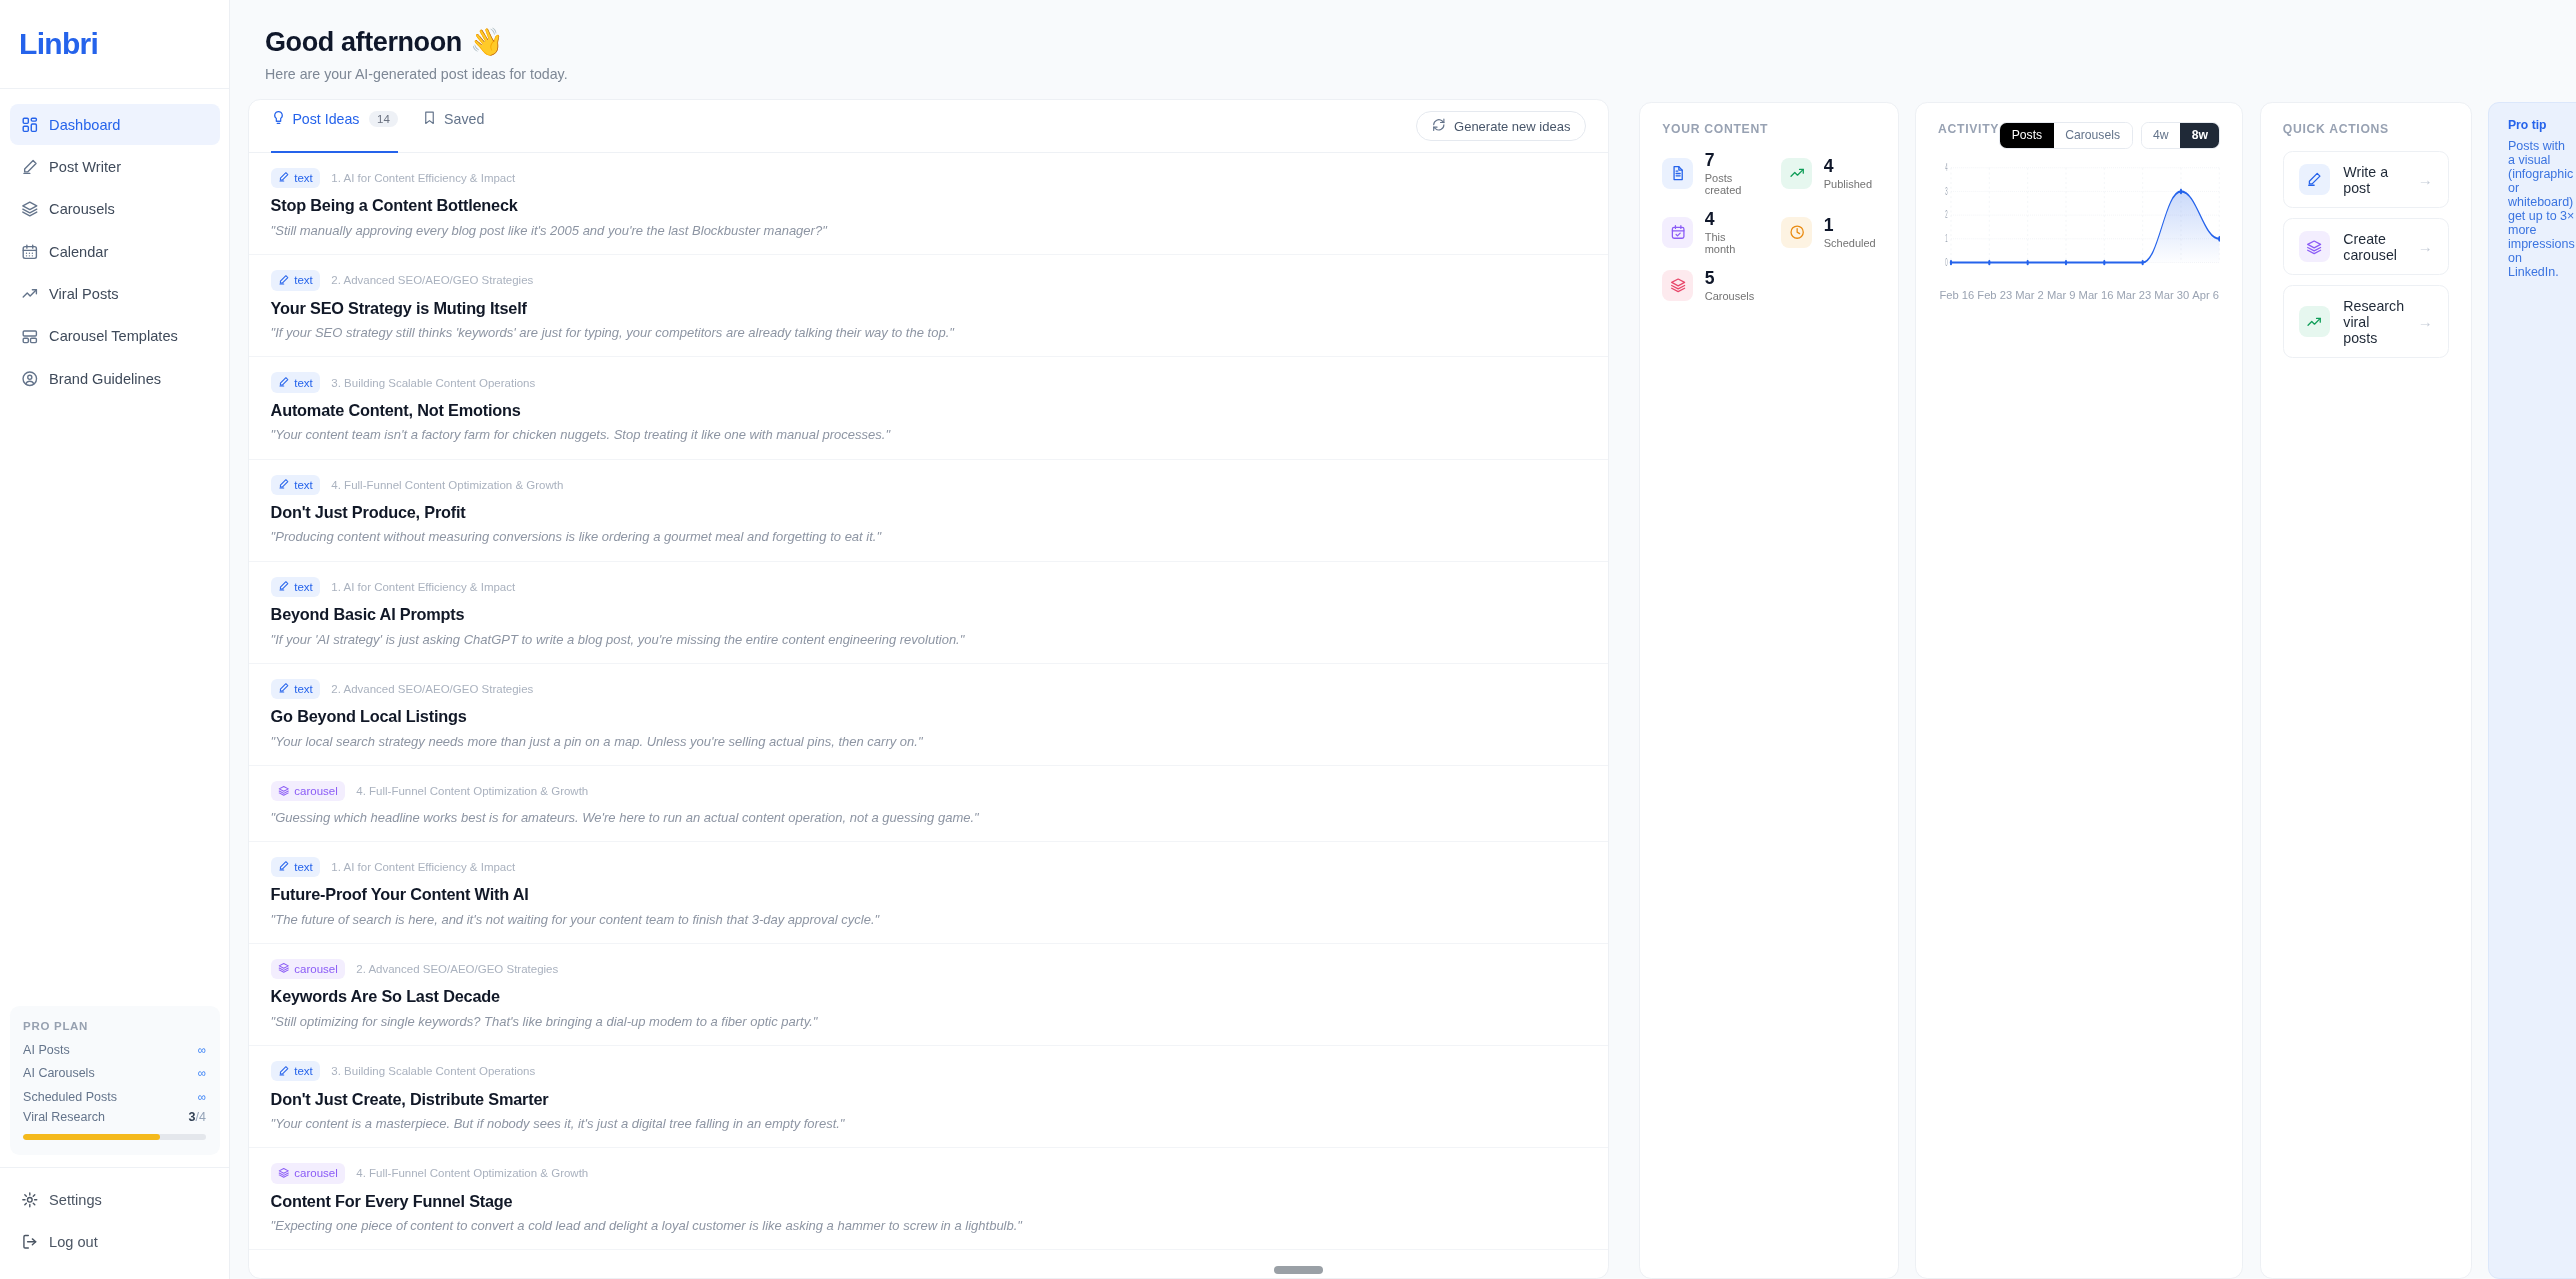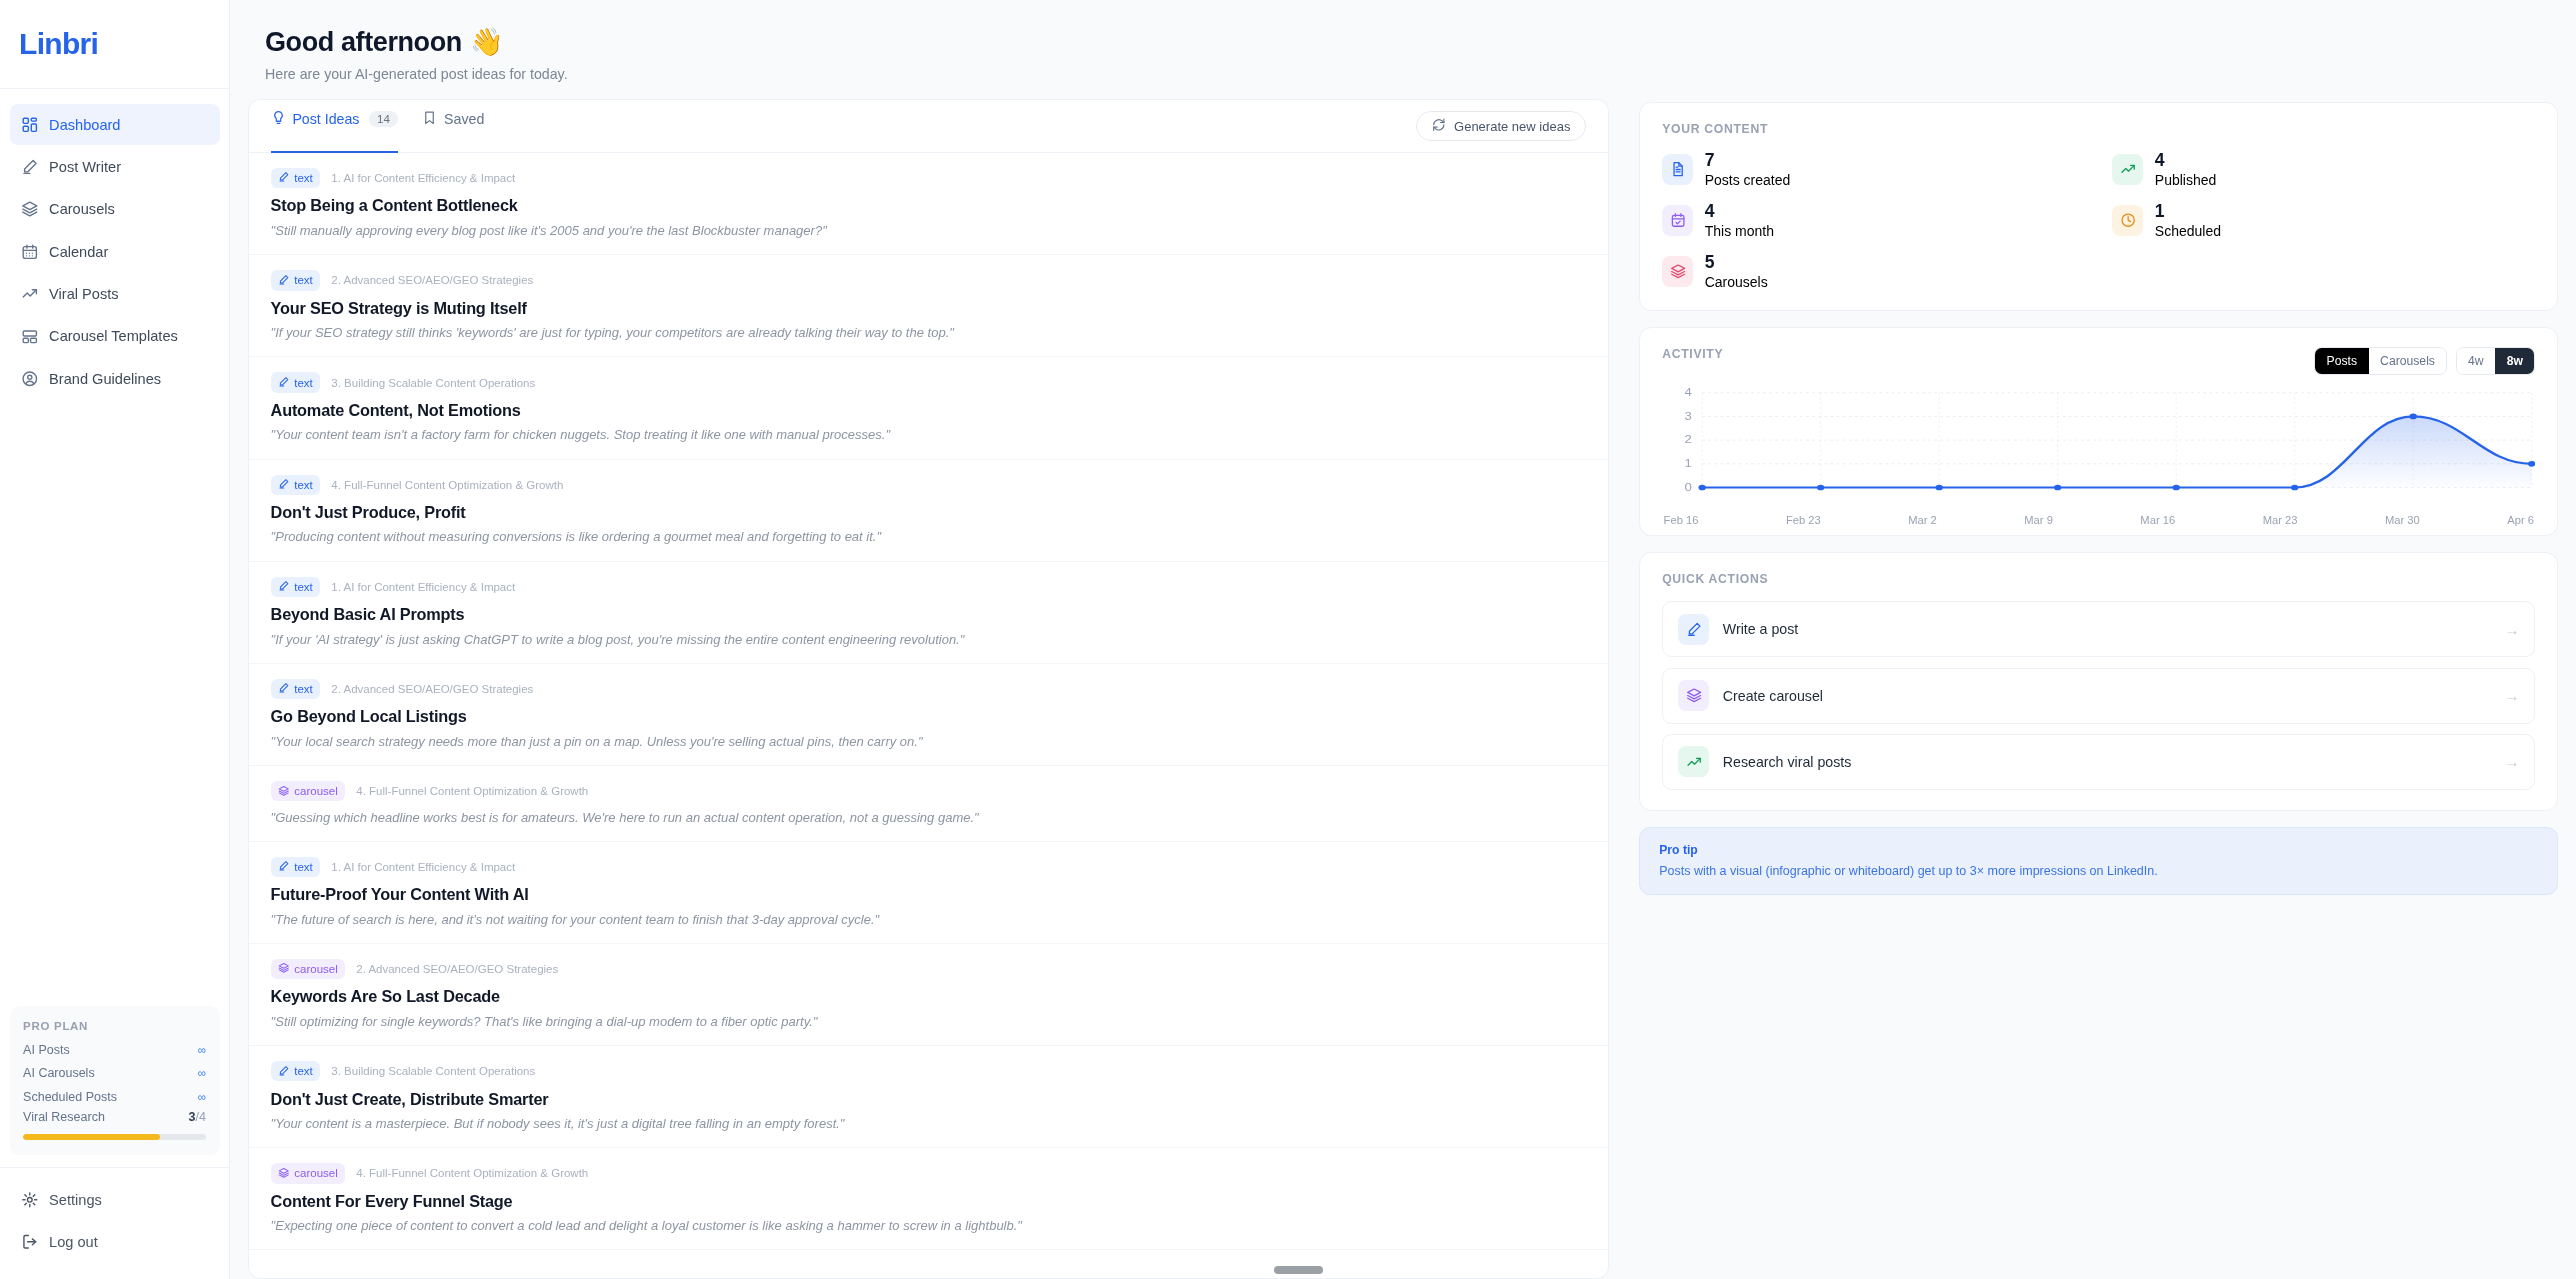--- a/index.html
+++ b/index.html
@@ -125,41 +125,41 @@
   .idea-cat { font-size: 11.5px; color: #aab2bf; }
   .idea-title {
     font-size: 16.3px; font-weight: bold; color: #111827;
     letter-spacing: -0.2px; margin-bottom: 7.5px;
   }
   .idea-hook { font-size: 13px; color: #8d95a3; font-style: italic; }
 
   
   .rail {
     flex: 0 0 949px; width: 949px; padding: 102px 17.6px 0 12.2px;
-    display: flex; flex-direction: column; gap: 16.3px; overflow: hidden;
+    display: flex; flex-direction: row; gap: 16.3px; overflow: hidden;
   }
   .panel {
     background: #ffffff; border: 0.7px solid #edf0f4;
     border-radius: 12.2px; padding: 19px 22px 20.3px 22px;
   }
   .panel-title {
     font-size: 12.2px; font-weight: bold; color: #98a2b3;
     letter-spacing: 0.7px; margin-bottom: 15px;
   }
   .panel-head { display: flex; align-items: flex-start; justify-content: space-between; }
 
   .stats { display: grid; grid-template-columns: 1fr 1fr; gap: 13.6px 27px; }
   .stat { display: flex; align-items: center; gap: 11.5px; }
   .stat-ico {
     width: 31px; height: 31px; border-radius: 8.1px; flex: 0 0 31px;
     display: flex; align-items: center; justify-content: center;
   }
   .stat-ico svg { width: 16.3px; height: 16.3px; }
   .stat-num { font-size: 17.6px; font-weight: bold; color: #0f172a; line-height: 1.05; }
-  .stat-lbl { font-size: 14px; color: #000000; margin-top: 2.7px; }
+  .stat-lbl { font-size: 11px; color: #737373; margin-top: 2.7px; }
 
   .seg-wrap { display: flex; gap: 8.1px; }
   .seg { display: flex; border: 0.7px solid #e6eaf0; border-radius: 7.5px; overflow: hidden; }
   .seg > span {
     font-size: 12.2px; padding: 5.4px 11.5px; color: #64748b;
     background: #fff; cursor: pointer; line-height: 1.2;
   }
   .seg > span.on-blue { background: #000000; color: #fff; }
   .seg > span.on-dark { background: #1f2937; color: #fff; font-weight: bold; }
 

